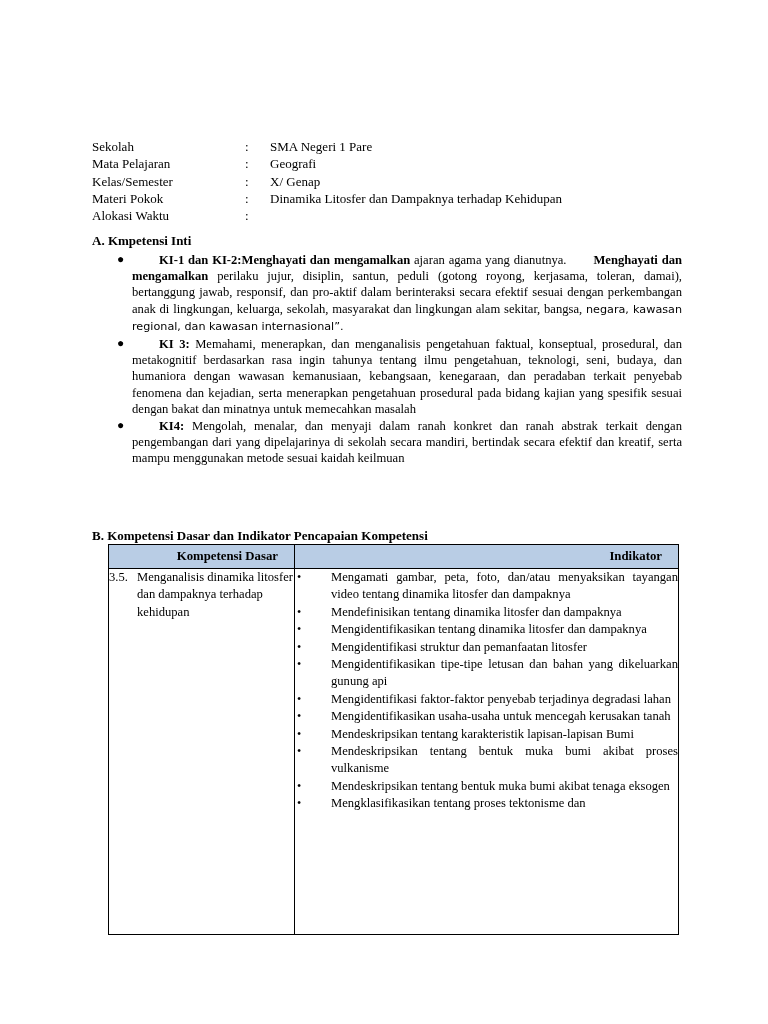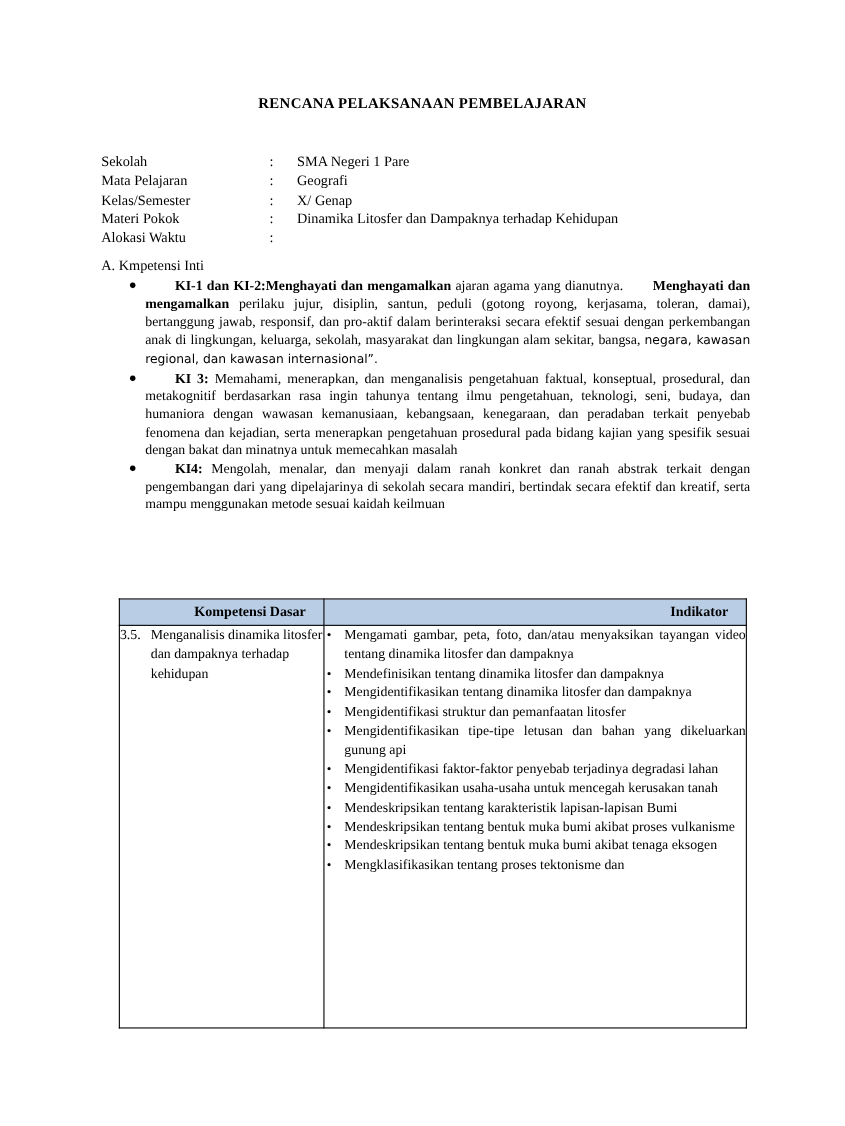--- a/index.html
+++ b/index.html
@@ -62,21 +62,21 @@
   .id-value {
     flex: 1;
   }
 
   
   .sec-a-head {
     position: absolute;
     left: 92px;
     top: 233px;
     font-size: 13px;
-    font-weight: normal;
+    font-weight: bold;
   }
   .ki-list {
     position: absolute;
     left: 92px;
     top: 252px;
     width: 590px;
   }
   .ki-item {
     position: relative;
     padding-left: 40px;
@@ -169,28 +169,28 @@
     margin: 0;
   }
   ul.ind-list li .bullet {
     position: absolute;
     left: 2px;
     top: 0;
     font-size: 12px;
   }
   ul.ind-list li > span.txt {
     display: block;
+    margin-left: 18px;
   }
 </style>
 </head>
 <body>
 
 <div class="page">
 
-  <div class="doc-title">RENCANA PELAKSANAAN PEMBELAJARAN</div>
 
   <div class="identity" id="identity-block">
       <div class="id-row">
         <span class="id-label">Sekolah</span>
         <span class="id-sep">:</span>
         <span class="id-value">SMA Negeri 1 Pare</span>
       </div>
       <div class="id-row">
         <span class="id-label">Mata Pelajaran</span>
         <span class="id-sep">:</span>
@@ -213,20 +213,21 @@
     </div>
 
   <div class="sec-a-head">A. Kmpetensi Inti</div>
 
   <div class="ki-list" id="ki-list">
       <div class="ki-item"><span class="bullet">●</span><b>KI-1 dan KI-2:Menghayati dan mengamalkan</b><span> ajaran agama yang dianutnya.</span><b>Menghayati dan mengamalkan</b><span> perilaku jujur, disiplin, santun, peduli (gotong royong, kerjasama, toleran, damai), bertanggung jawab, responsif, dan pro-aktif dalam berinteraksi secara efektif sesuai dengan perkembangan anak di lingkungan, keluarga, sekolah, masyarakat dan lingkungan alam sekitar, bangsa, </span><span class="pasted">negara, kawasan regional, dan kawasan internasional”.</span></div>
       <div class="ki-item"><span class="bullet">●</span><b>KI 3:</b><span> Memahami, menerapkan, dan menganalisis pengetahuan faktual, konseptual, prosedural, dan metakognitif berdasarkan rasa ingin tahunya tentang ilmu pengetahuan, teknologi, seni, budaya, dan humaniora dengan wawasan kemanusiaan, kebangsaan, kenegaraan, dan peradaban terkait penyebab fenomena dan kejadian, serta menerapkan pengetahuan prosedural pada bidang kajian yang spesifik sesuai dengan bakat dan minatnya untuk memecahkan masalah</span></div>
       <div class="ki-item"><span class="bullet">●</span><b>KI4:</b><span> Mengolah, menalar, dan menyaji dalam ranah konkret dan ranah abstrak terkait dengan pengembangan dari yang dipelajarinya di sekolah secara mandiri, bertindak secara efektif dan kreatif, serta mampu menggunakan metode sesuai kaidah keilmuan</span></div>
     </div>
 
+  <div class="sec-b-head">B. Kompetensi Dasar dan Indikator Pencapaian Kompetensi</div>
 
   <table class="kd-table">
     <colgroup>
       <col class="c1">
       <col class="c2">
     </colgroup>
     <thead>
       <tr>
         <th>Kompetensi Dasar</th>
         <th>Indikator</th>

